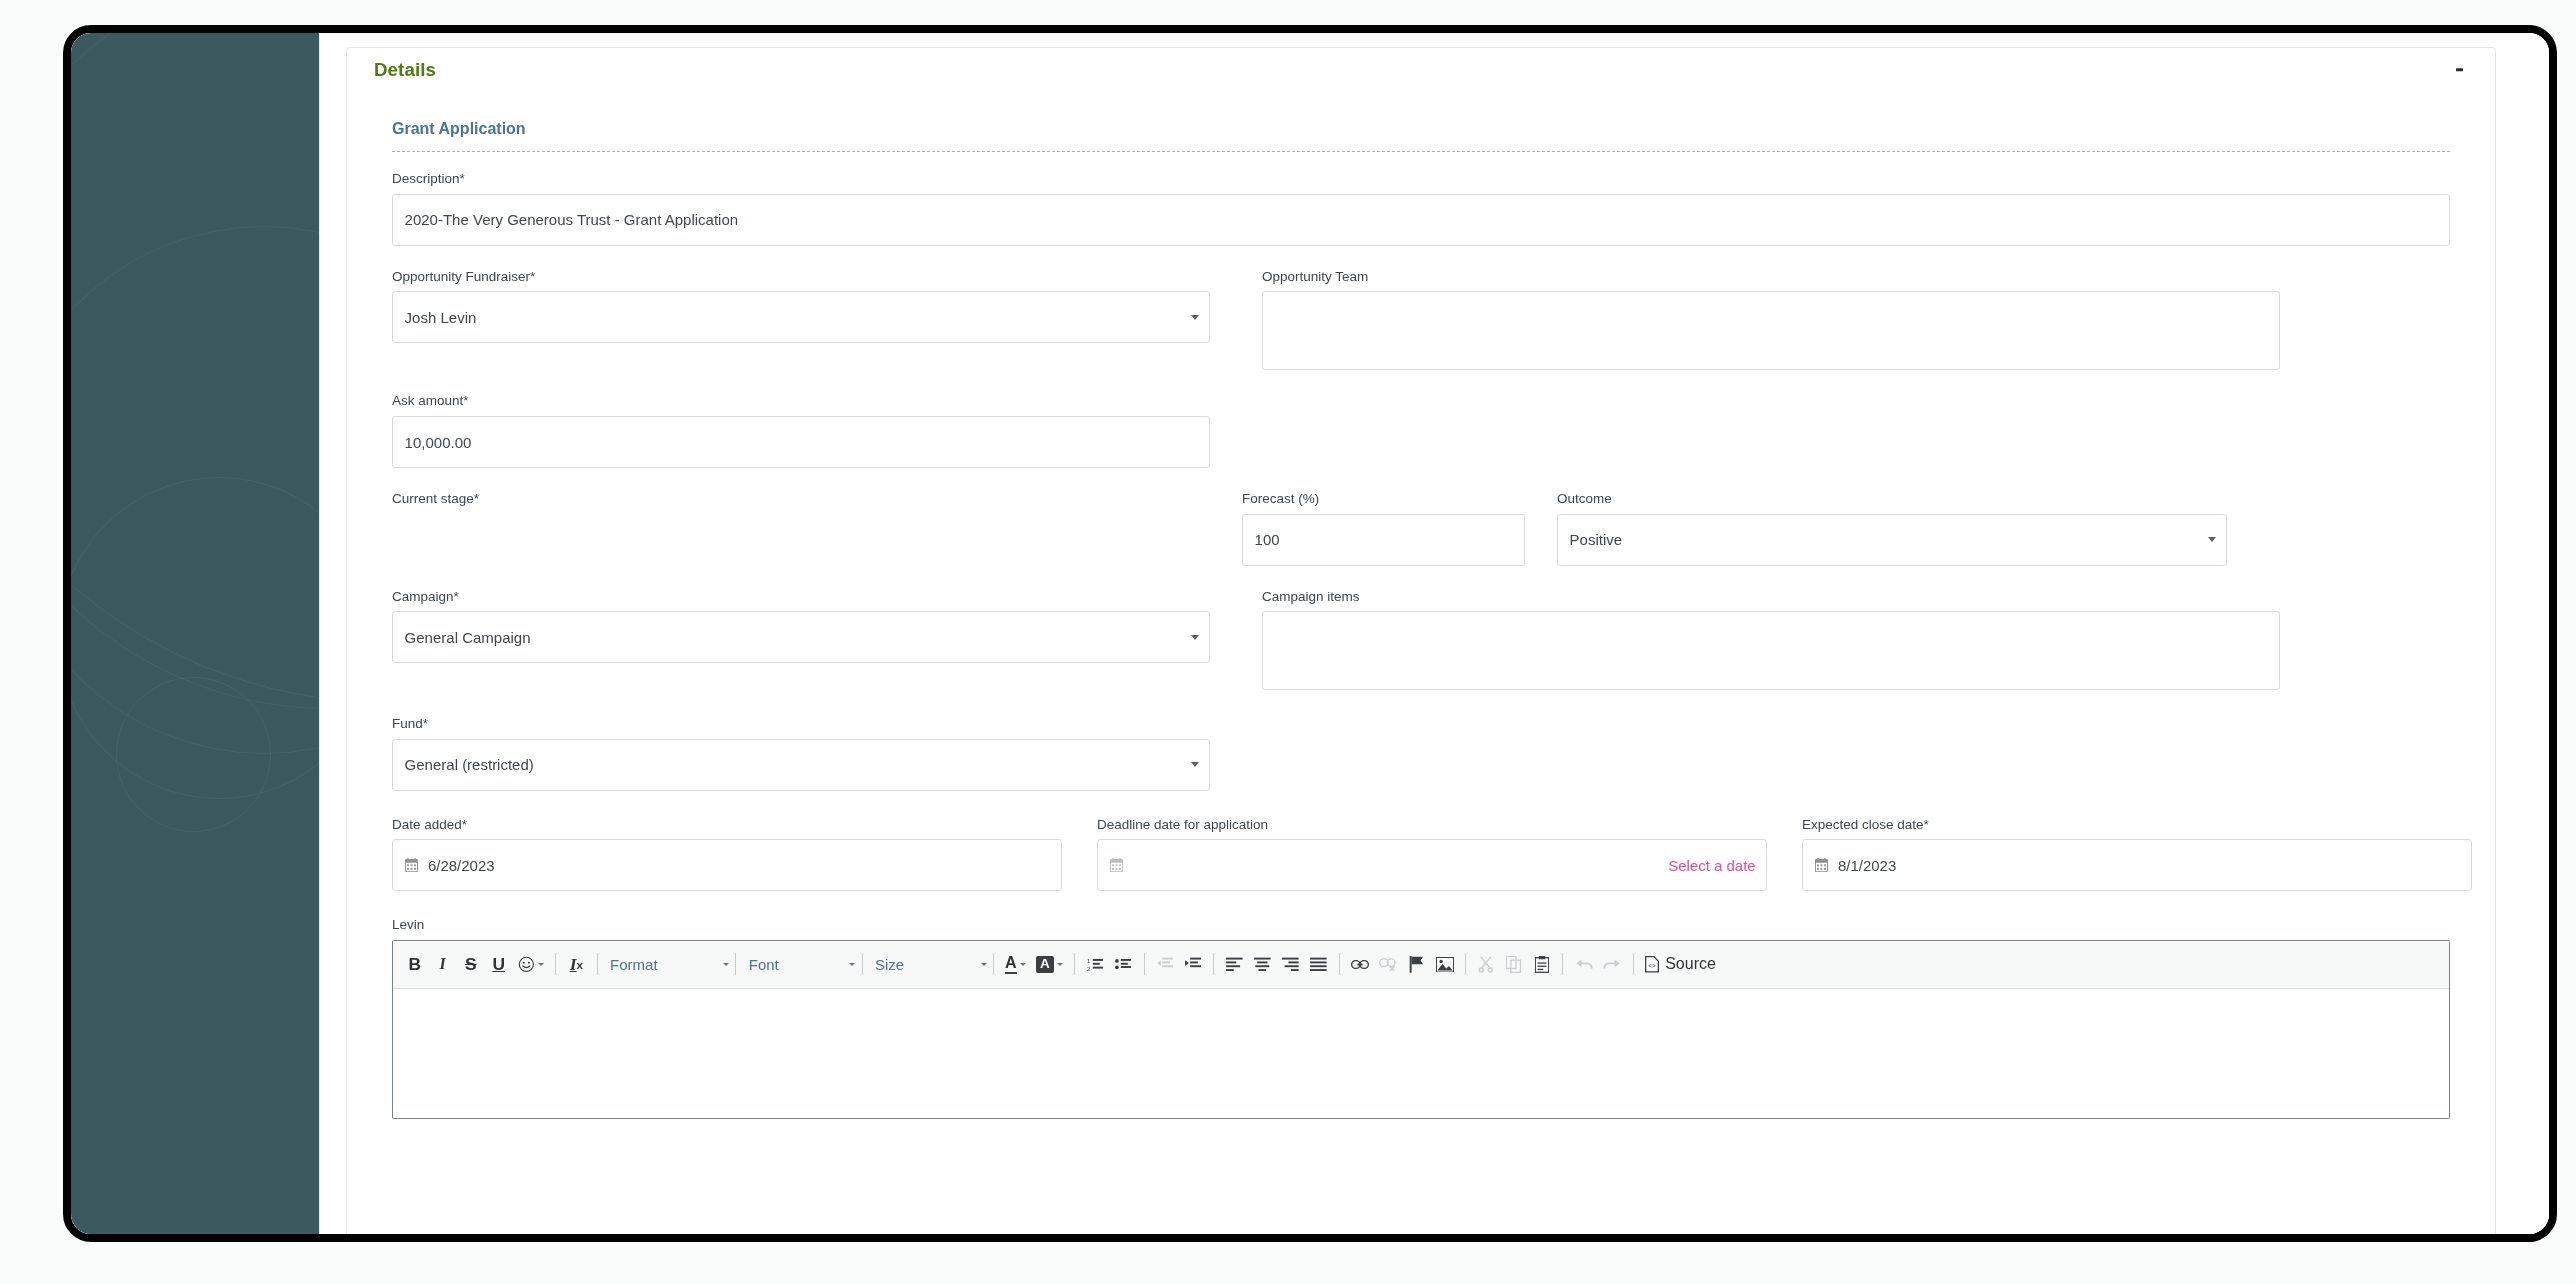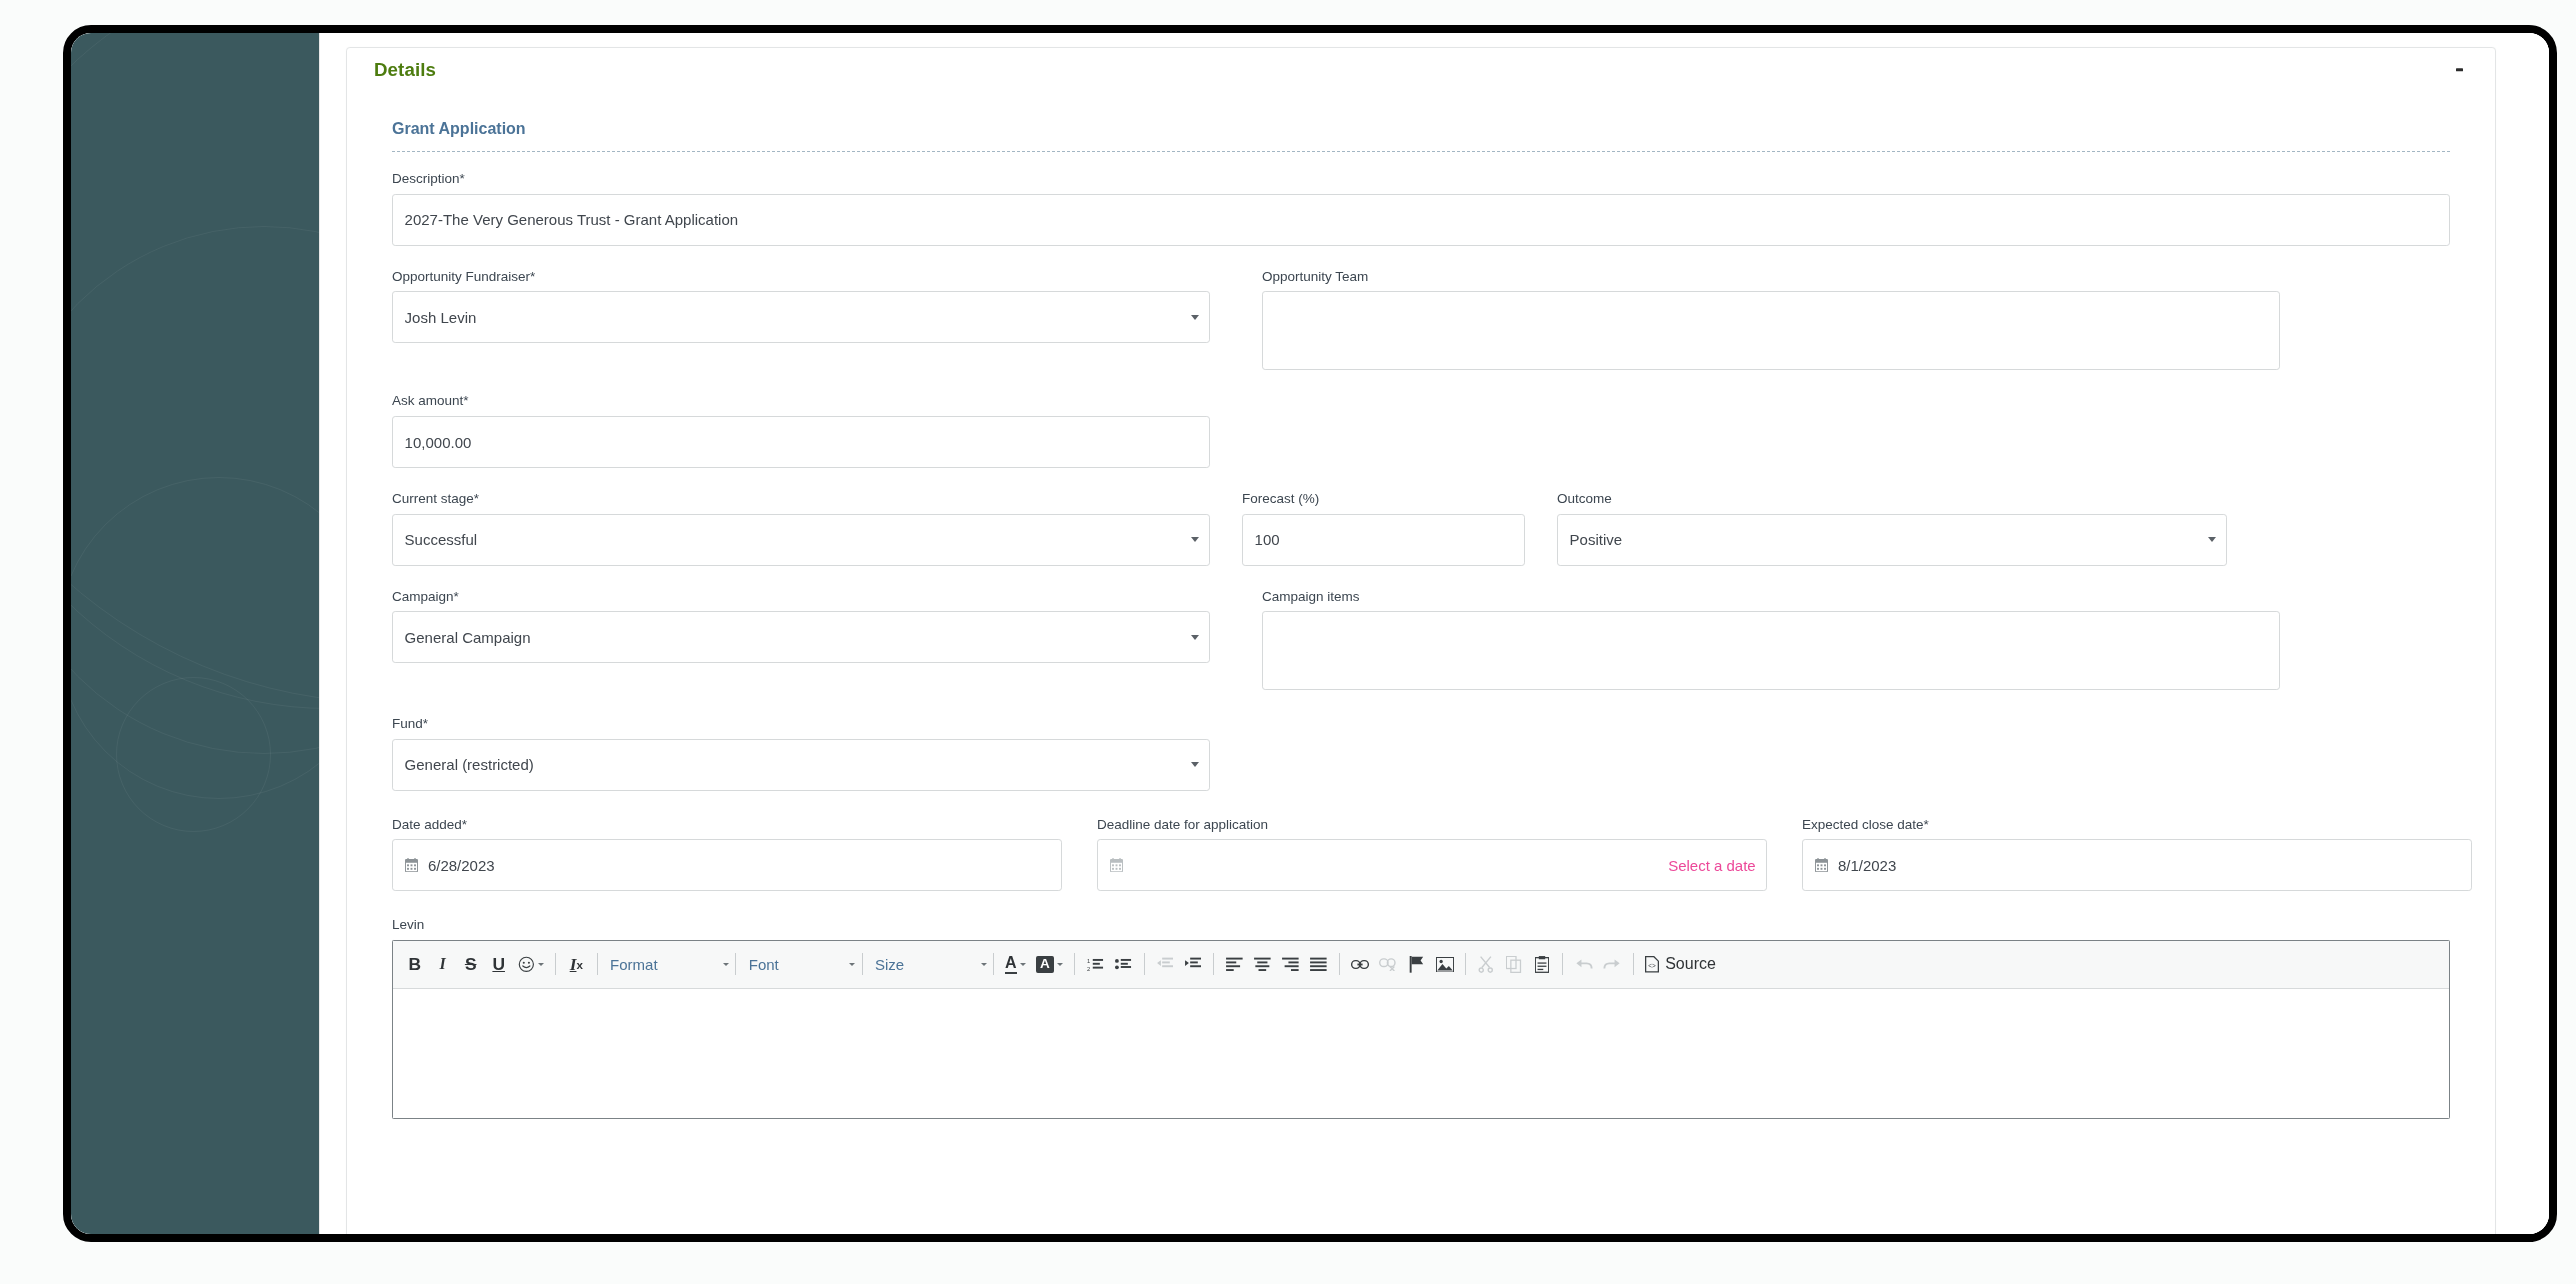--- a/index.html
+++ b/index.html
@@ -265,21 +265,21 @@
         </div>
 
         <div id="card-body">
 
           <div class="section-title">Grant Application</div>
           <div class="dotted-sep"></div>
 
           <div class="block" style="margin-top:19.3px;">
             <div class="field-label">Description*</div>
             <div class="ctl" style="width:100%;">
-              <span class="val">2027-The Very Generous Trust - Grant Application</span>
+              <span class="val">2020-The Very Generous Trust - Grant Application</span>
             </div>
           </div>
 
           <div class="row block">
             <div style="width:818px; flex:0 0 818px;">
               <div class="field-label">Opportunity Fundraiser*</div>
               <div class="ctl">
                 <span class="val">Josh Levin</span>
                 <span class="caret"></span>
               </div>
@@ -294,24 +294,20 @@
           <div class="block" style="margin-top:23px;">
             <div class="field-label">Ask amount*</div>
             <div class="ctl" style="width:818px;">
               <span class="val">10,000.00</span>
             </div>
           </div>
 
           <div class="row block">
             <div style="width:818px; flex:0 0 818px;">
               <div class="field-label">Current stage*</div>
-              <div class="ctl">
-                <span class="val">Successful</span>
-                <span class="caret"></span>
-              </div>
             </div>
             <div style="width:32px; flex:0 0 32px;"></div>
             <div style="width:283px; flex:0 0 283px;">
               <div class="field-label">Forecast (%)</div>
               <div class="ctl">
                 <span class="val">100</span>
               </div>
             </div>
             <div style="width:32px; flex:0 0 32px;"></div>
             <div style="width:670px; flex:0 0 670px;">

